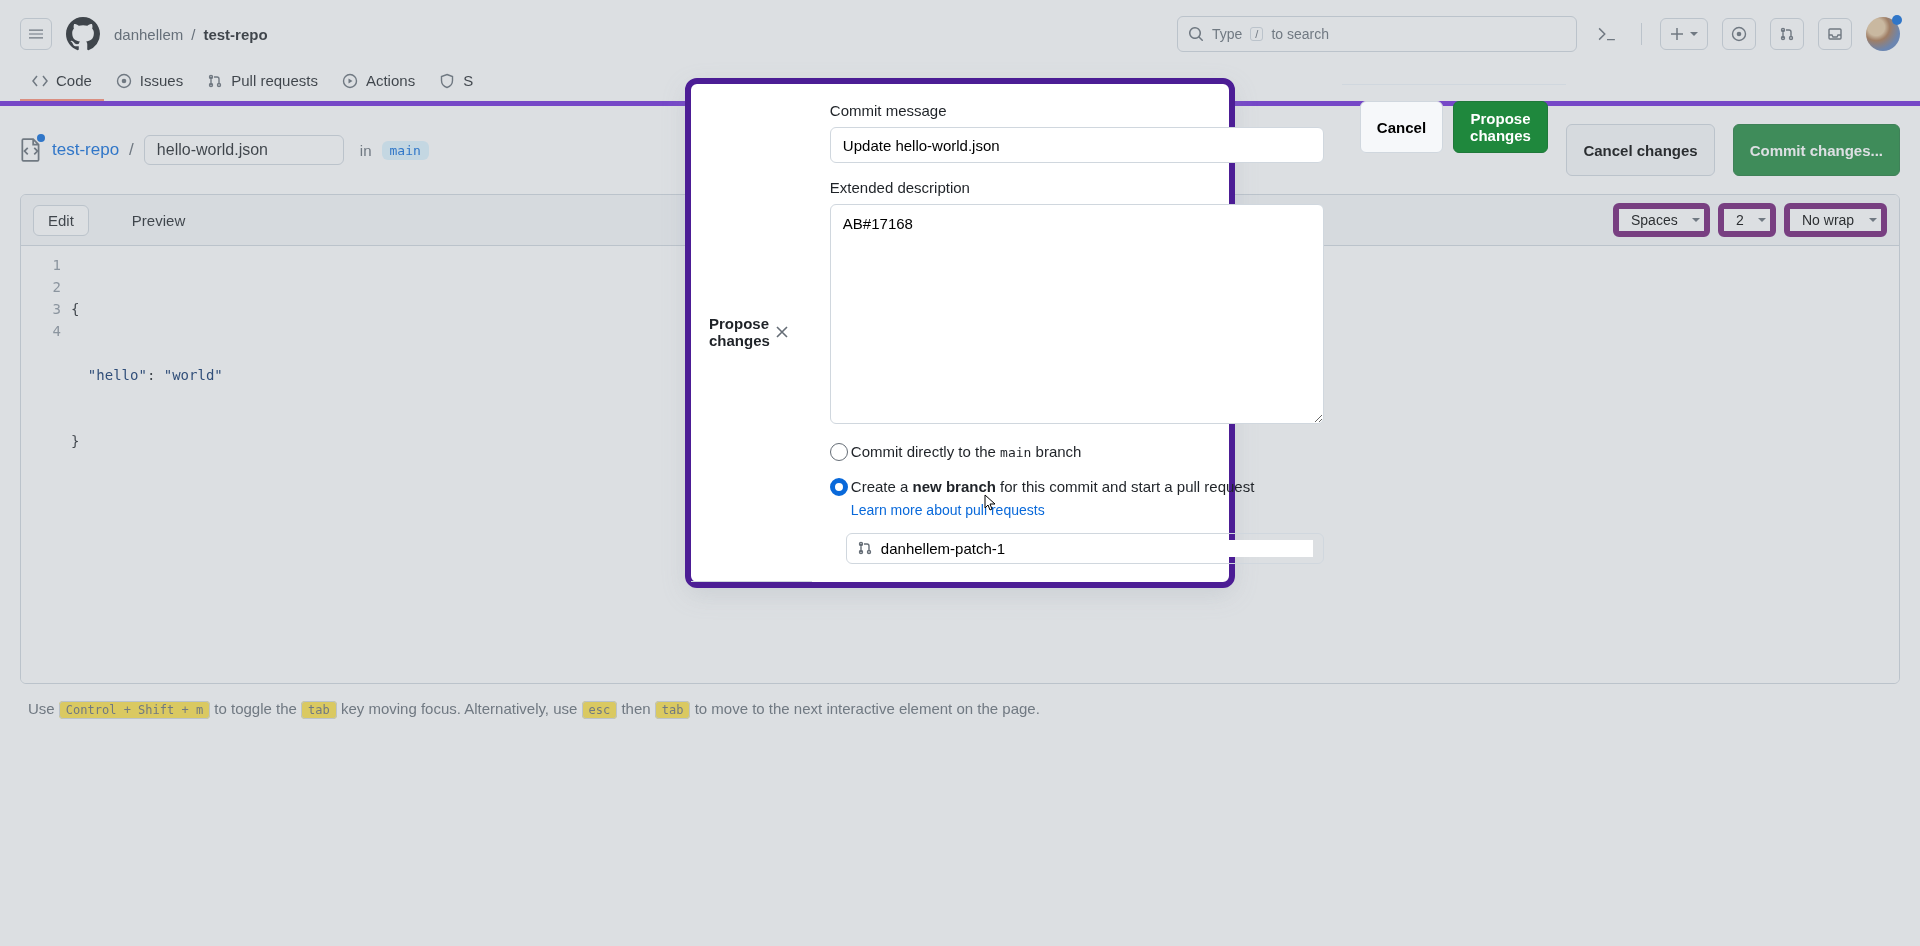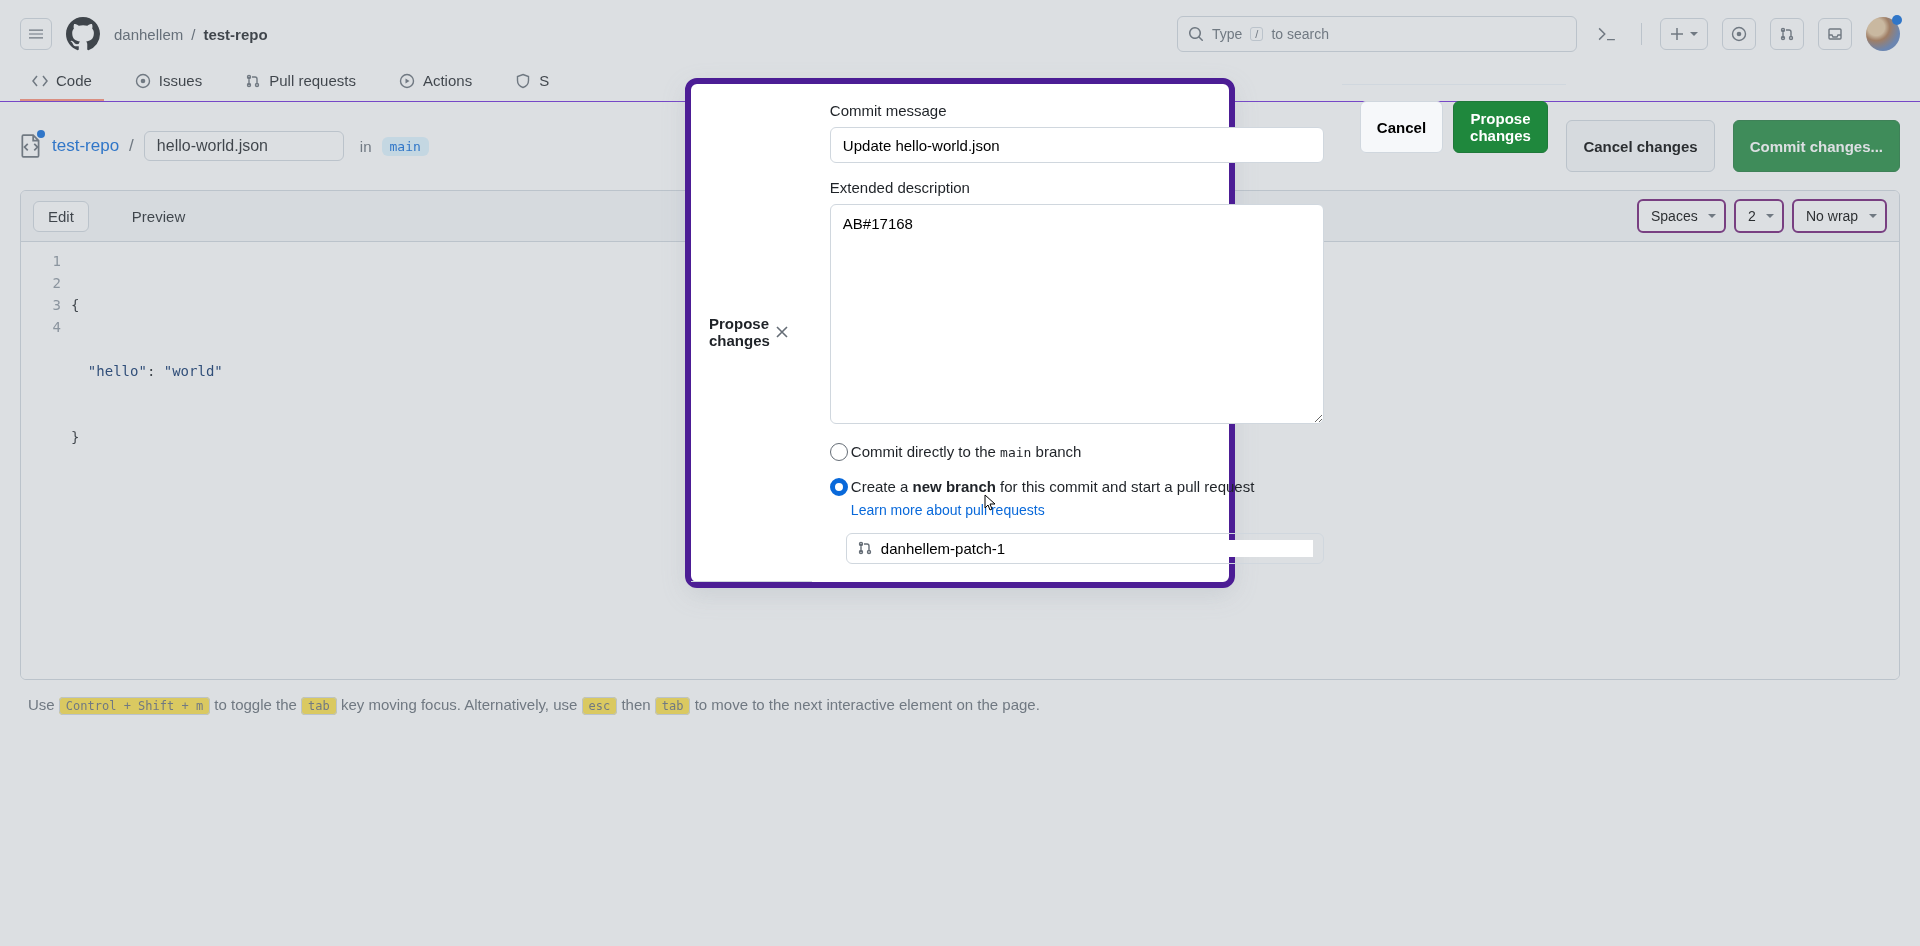--- a/index.html
+++ b/index.html
@@ -74,23 +74,23 @@
       position: relative;
     }
     .avatar::after {
       content: '';
       position: absolute; top: -2px; right: -2px;
       width: 10px; height: 10px; border-radius: 50%;
       background: #0969da;
     }
     
     .tabs {
-      display: flex; gap: 19px;
+      display: flex; gap: 0;
       padding: 0 20px;
-      border-bottom: 1px solid #6d28d9;
+      border-bottom: 5px solid #6d28d9;
     }
     .tab {
       display: flex; align-items: center; gap: 8px;
       padding: 10px 12px;
       font-size: 15px;
       color: #1f2328;
       border-bottom: 2px solid transparent;
       cursor: pointer;
     }
     .tab.active { border-bottom-color: #fd8c73; font-weight: 500; }
@@ -144,21 +144,21 @@
     }
     .tabswitch { display:flex;gap:28px; }
     .tabbtn {
       padding: 6px 14px; font-size:15px;
       border:1px solid transparent; border-radius:6px;
       cursor:pointer; background:transparent;
     }
     .tabbtn.active { background:#fff; border-color:#d0d7de; font-weight:500; }
     .toolbar-spacer { flex:1; }
     .select {
-      height:34px; border:2px solid #701a75; border-radius:6px;
+      height:34px; border:6px solid #701a75; border-radius:6px;
       padding: 0 26px 0 12px; font-size:14px; background:#fff;
       appearance:none; position:relative; cursor:pointer;
       font-family:inherit;
     }
     .select-wrap { position:relative; margin-left:8px; }
     .select-wrap::after {
       content:''; position:absolute; right:10px; top:50%; transform:translateY(-50%);
       width:0; height:0; border-left:4px solid transparent; border-right:4px solid transparent;
       border-top:4px solid #656d76;
     }

